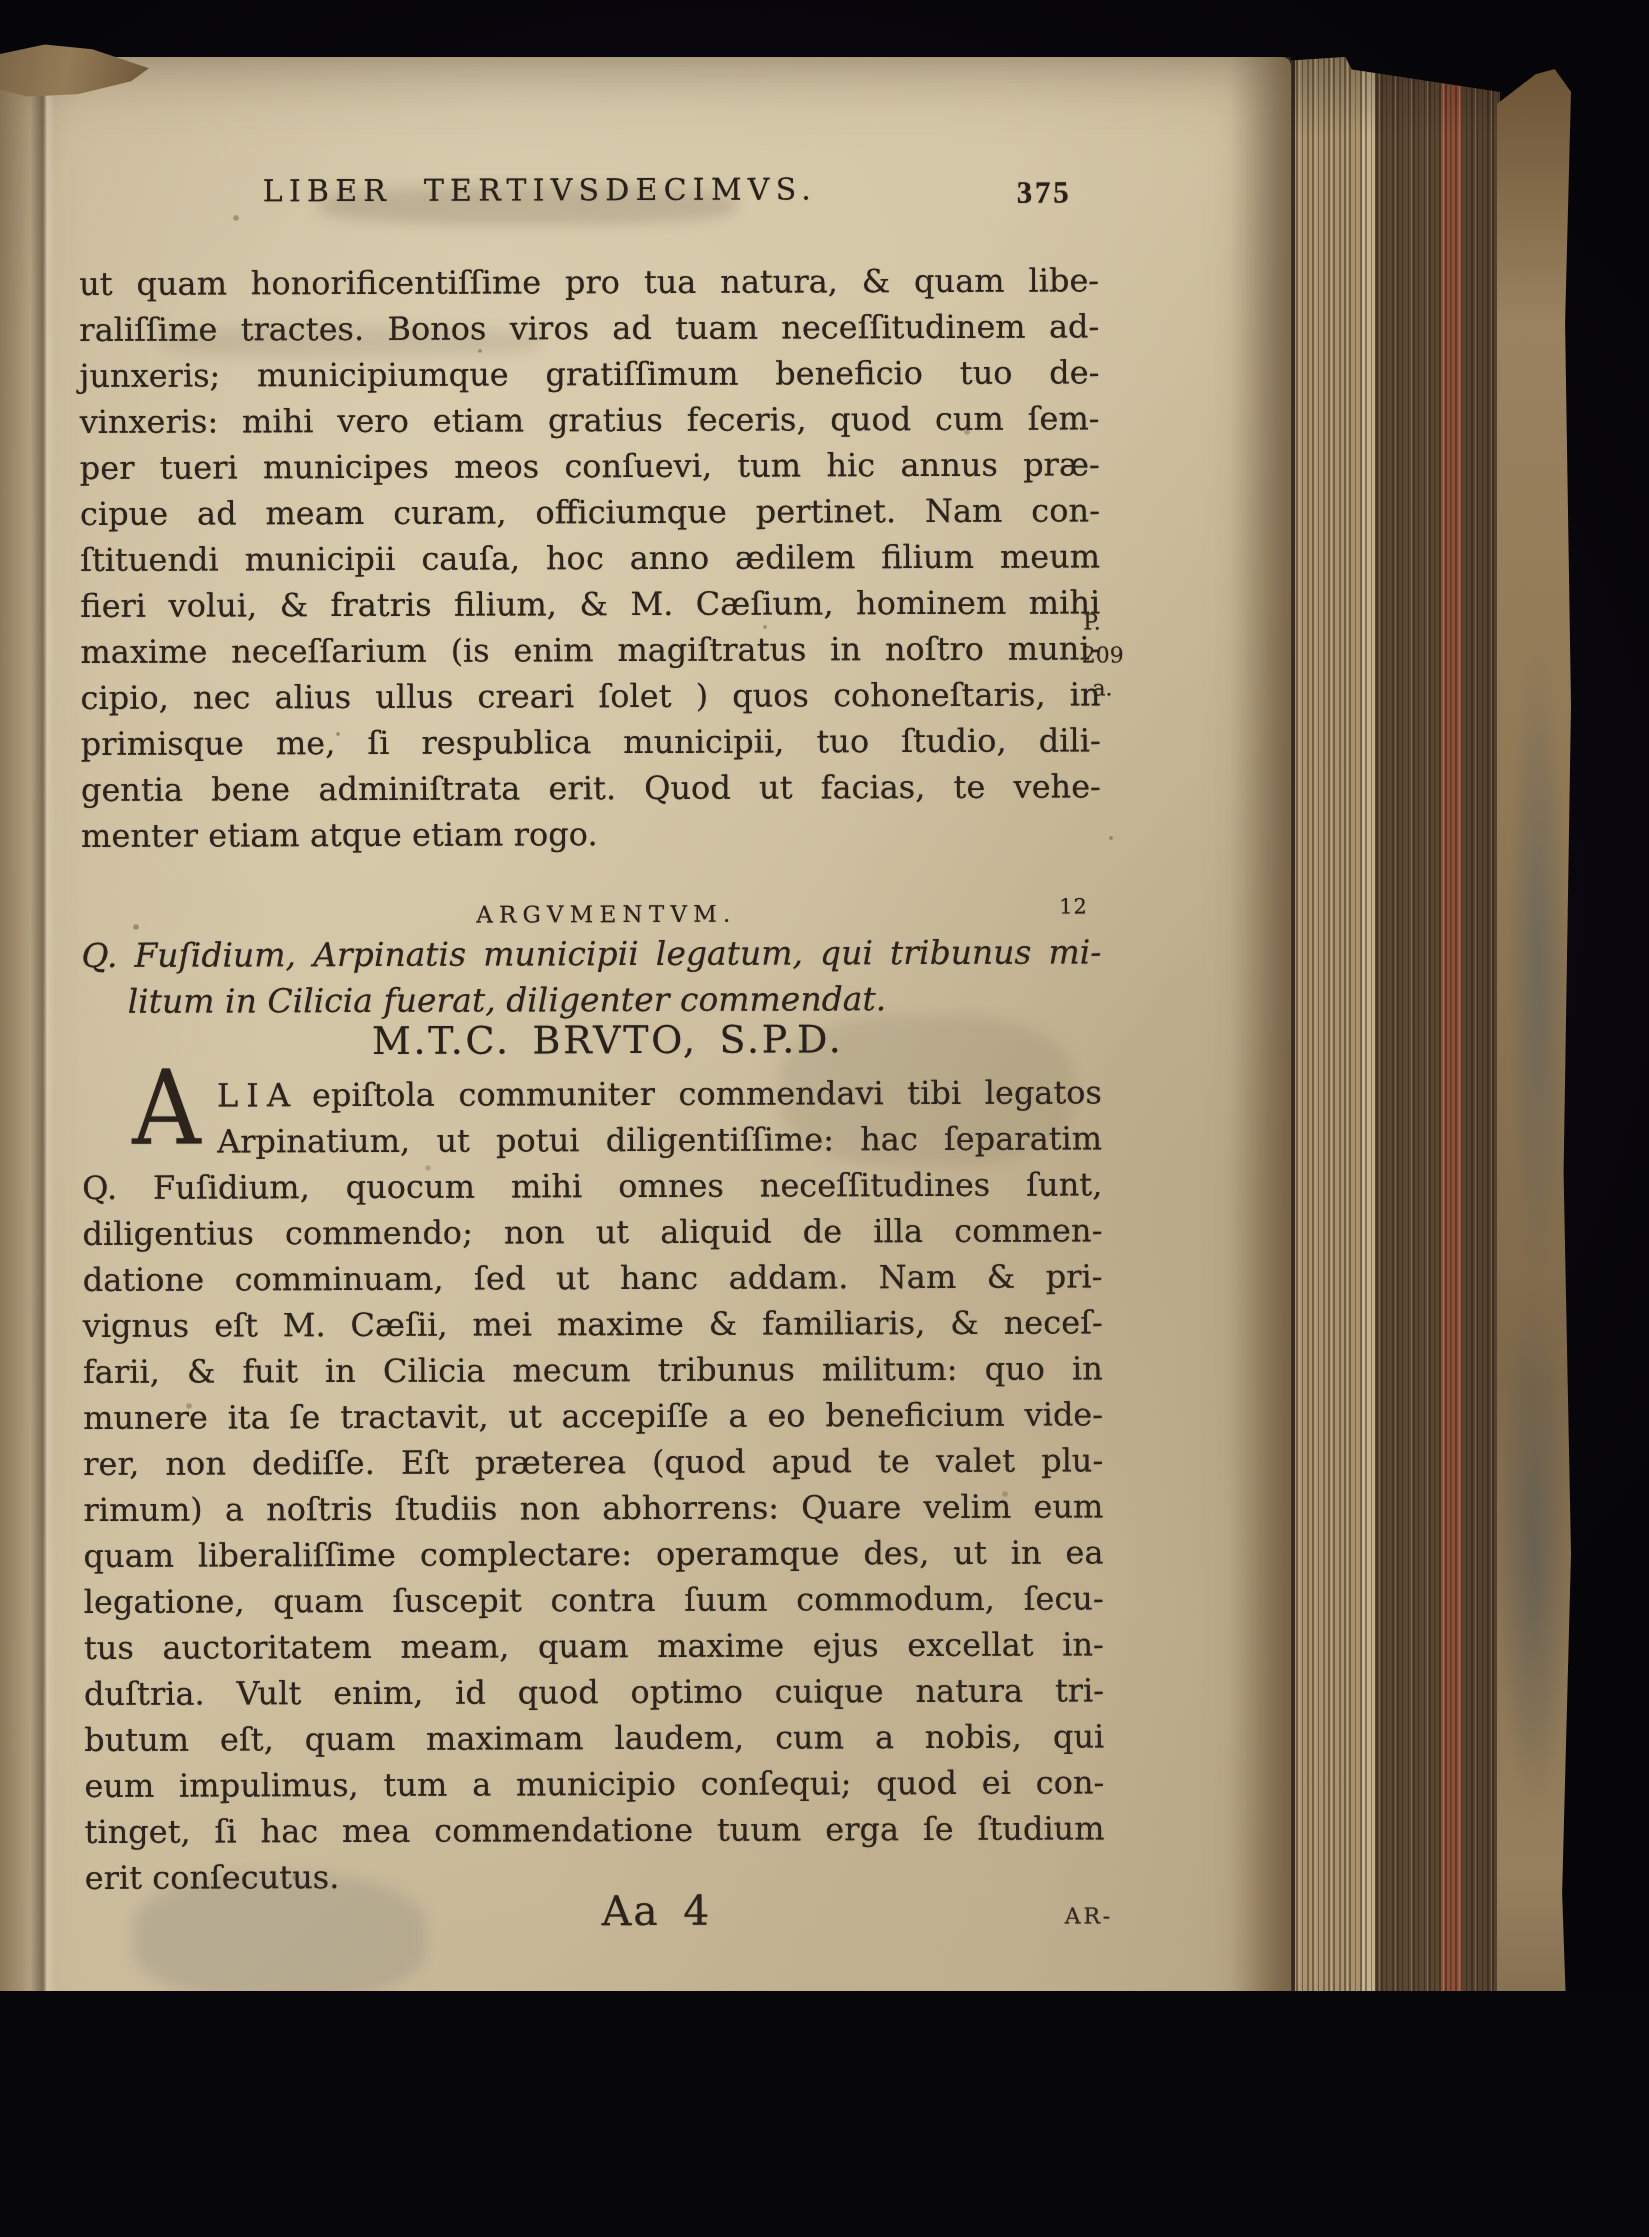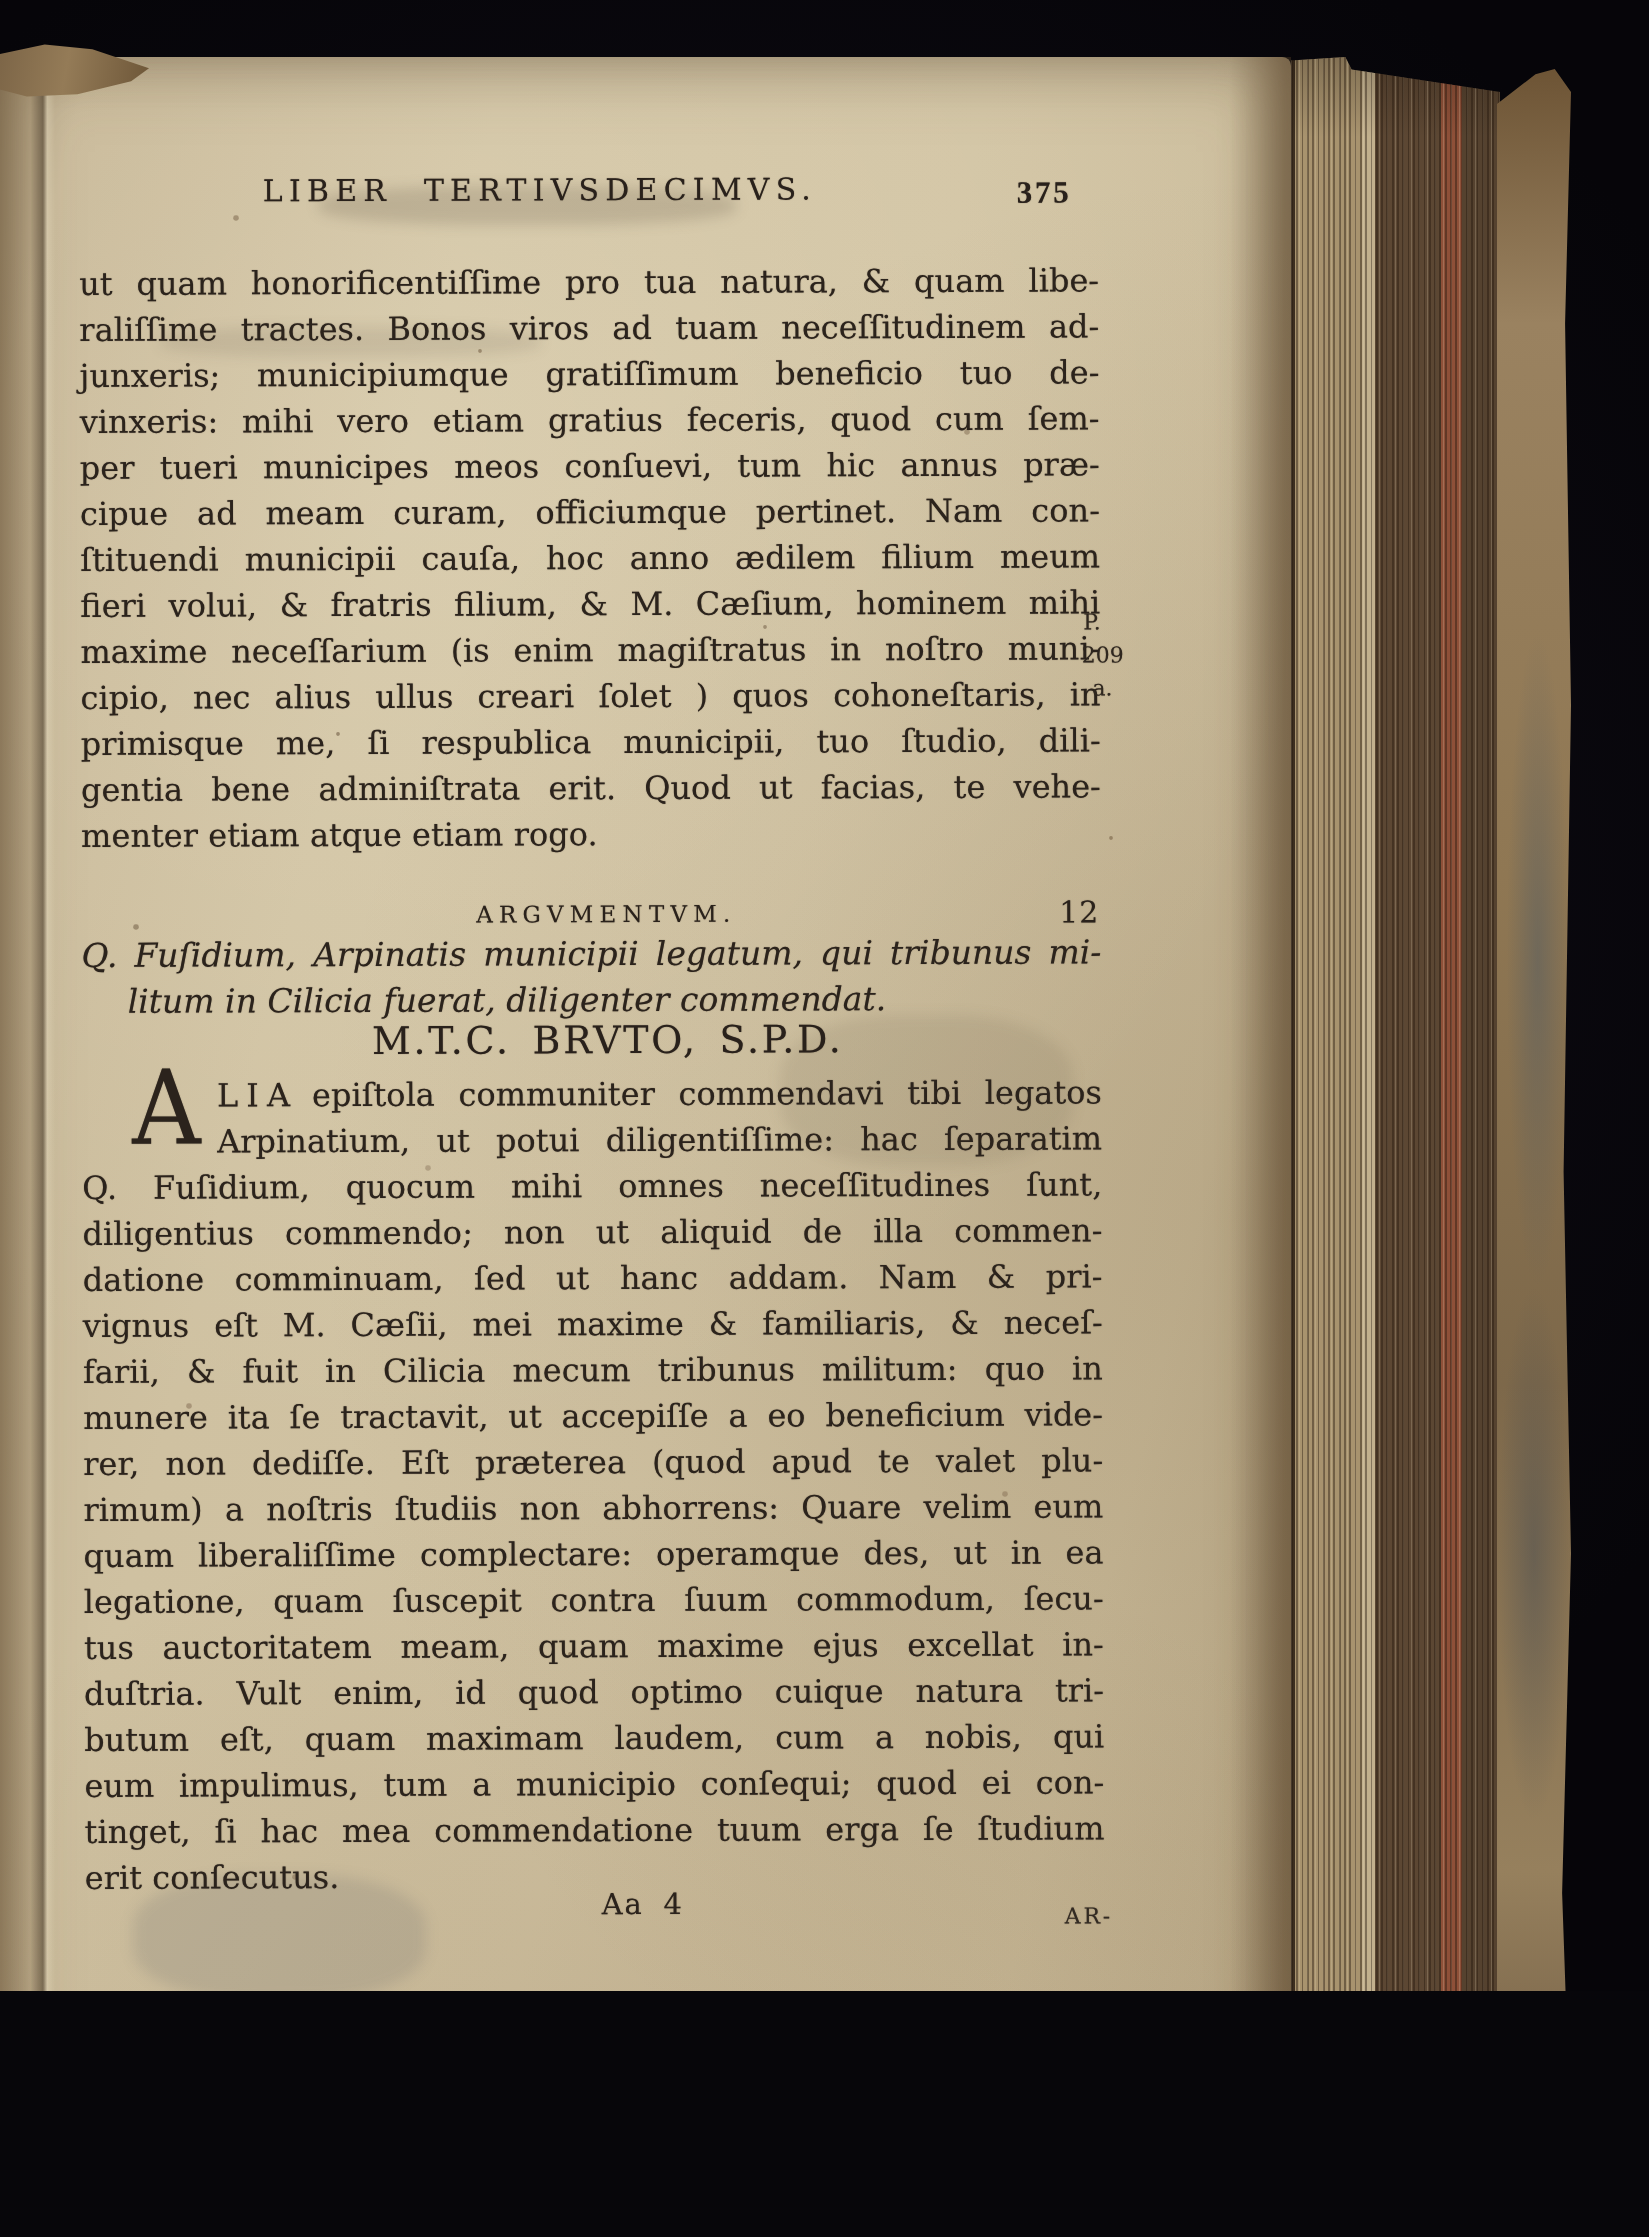--- a/index.html
+++ b/index.html
@@ -54,36 +54,36 @@
   .line{text-align:justify;text-align-last:justify;line-height:46px;white-space:normal;}
   .para1{top:202px;font-size:32px;}
   .para1 .line:last-child{text-align-last:left;}
 
   .margin-note{position:absolute;left:1085px;top:550px;font-size:22px;line-height:33px;color:#2f271f;}
   .mn-2{margin-left:-1.8px;}
   .mn-3{margin-left:8.9px;}
 
   .arg-heading{position:absolute;left:82px;top:844px;width:1020px;text-align:center;
     padding-left:30px;box-sizing:border-box;font-size:23px;letter-spacing:6.2px;color:#2a221b;}
-  .arg-number{position:absolute;left:1060px;top:839px;font-size:30px;letter-spacing:0.9px;color:#2a221b;}
+  .arg-number{position:absolute;left:1060px;top:839px;font-size:21px;letter-spacing:0.9px;color:#2a221b;}
   .arg-summary{top:874px;font-size:33px;font-style:italic;}
   .arg-summary .line:last-child{text-align-last:left;padding-left:46px;}
 
   .salutation{position:absolute;left:82px;top:961px;width:1020px;text-align:center;
     padding-left:32px;box-sizing:border-box;font-size:38px;letter-spacing:2.7px;word-spacing:7px;color:#29211b;}
 
   .letter{top:1014px;font-size:32px;}
   .dropcap{position:absolute;left:50px;top:-7px;font-size:103px;line-height:85px;color:#2b231c;
     transform:scaleX(.92);transform-origin:left top;}
   .letter .first{padding-left:135px;}
   .caps{letter-spacing:8px;margin-right:14px;}
   .letter-lines .line:first-child{padding-left:135px;}
   .letter-lines .line:last-child{text-align-last:left;}
 
-  .signature{position:absolute;left:599px;top:1830px;font-size:29px;letter-spacing:1.8px;word-spacing:8.9px;color:#2b231c;}
+  .signature{position:absolute;left:599px;top:1830px;font-size:41px;letter-spacing:1.8px;word-spacing:8.9px;color:#2b231c;}
   .catchword{position:absolute;left:1062px;top:1848px;font-size:22px;letter-spacing:2.7px;color:#322a22;text-align:right;}
 
   
   .fore-edge{position:absolute;left:1291px;top:57px;width:209px;height:2123px;
     background:
       repeating-linear-gradient(90deg, rgba(35,22,12,.42) 0 1.8px, rgba(35,22,12,0) 1.8px 5.3px),
       repeating-linear-gradient(90deg, rgba(242,228,198,.20) 0 0.9px, rgba(242,228,198,0) 0.9px 8px),
       linear-gradient(to bottom, rgba(20,12,6,.25), rgba(0,0,0,0) 80px),
       linear-gradient(90deg, #3c2e20 0 3.5px, #a8936e 3.5px 34%, #c2b08d 34% 40%,
         #5c4733 40% 72%, #8e5038 72% 82%, #55422f 82% 100%);

